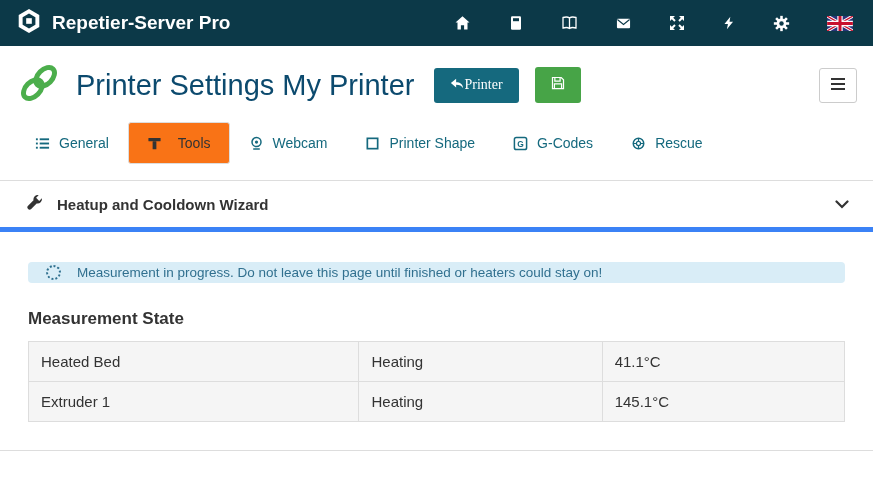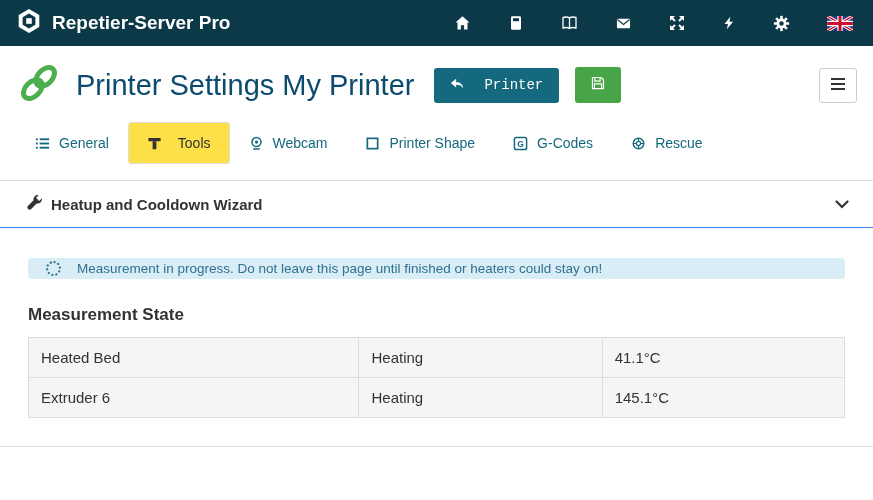--- a/index.html
+++ b/index.html
@@ -24,42 +24,42 @@
   
   .page-header {
     display: flex; align-items: center;
     padding: 16px 16px 8px 18px;
   }
   .page-title {
     margin: 0 0 0 16px; font-size: 29px; font-weight: 400; color: #0c4a6e;
     white-space: nowrap;
   }
   .header-buttons { display: flex; align-items: center; margin-left: 20px; flex: 1; }
-  .btn { border: none; border-radius: 3px; font-size: 14px; font-family: Liberation Mono, monospace;
-         display: inline-flex; align-items: center; gap: 20px; cursor: pointer; padding: 9px 16px; color:#fff; }
+  .btn { border: none; border-radius: 3px; font-size: 14px; font-family: Liberation Serif, serif;
+         display: inline-flex; align-items: center; gap: 0; cursor: pointer; padding: 9px 16px; color:#fff; }
   .btn-teal { background: #15697e; }
   .btn-green { background: #47a447; margin-left: 16px; }
   .btn-menu { margin-left: auto; background: #fff; border: 1px solid #ccc; border-radius: 3px;
               padding: 8px 10px; cursor: pointer; display: inline-flex; align-items: center; }
 
   
   .tabs { display: flex; align-items: flex-start; padding: 6px 0 0 16px; }
   .tab {
     display: flex; align-items: center; gap: 9px;
     padding: 12px 18px; font-size: 14px; color: #15697e; cursor: pointer;
     border: 1px solid transparent; border-radius: 3px;
   }
-  .tab.active { color: #333; border-color: #ddd; background: #fde047; gap: 16px; }
+  .tab.active { color: #333; border-color: #ddd; background: #f97316; gap: 16px; }
   .tab .ticon { display: inline-flex; }
 
   
   .panel { margin-top: 16px; border-top: 1px solid #ddd; border-bottom: 1px solid #ddd; }
   .panel-header {
-    display: flex; align-items: center; gap: 8px;
-    padding: 13px 24px 13px 26px; border-bottom: 1px solid #3b82f6;
+    display: flex; align-items: center; gap: 14px;
+    padding: 13px 24px 13px 26px; border-bottom: 5px solid #3b82f6;
     font-size: 15px; font-weight: bold; color: #333; cursor: pointer; background:#fff;
   }
   .panel-header .chev { margin-left: auto; display: inline-flex; }
   .panel-body { padding: 30px 28px 28px 28px; }
 
   
   .alert {
     background: #d9edf7; border-radius: 4px;
     padding: 3px 18px; display: flex; align-items: center; gap: 16px;
     color: #31708f; font-size: 13.5px;
@@ -293,20 +293,20 @@
           <col style="width:29.8%">
           <col style="width:29.7%">
         </colgroup>
       <tbody>
         <tr>
           <td>Heated Bed</td>
           <td>Heating</td>
           <td>41.1°C</td>
         </tr>
         <tr>
-          <td>Extruder 6</td>
+          <td>Extruder 1</td>
           <td>Heating</td>
           <td>145.1°C</td>
         </tr>
       </tbody>
     </table>
   </div>
 </section>
 
 </body></html>

